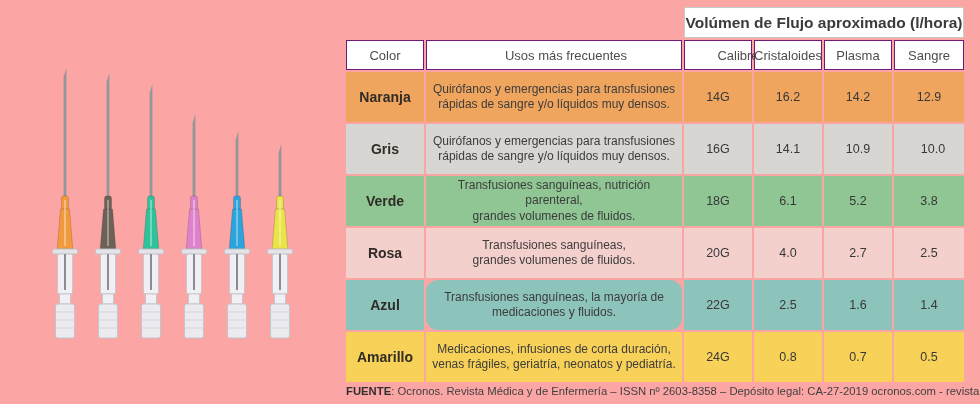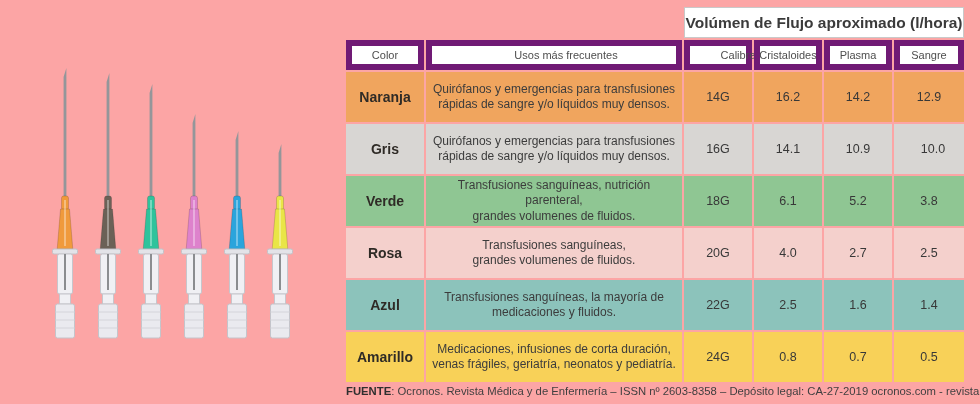--- a/index.html
+++ b/index.html
@@ -20,22 +20,22 @@
   .cell{
     display:flex;align-items:center;justify-content:center;
     text-align:center;box-sizing:border-box;
   }
   .t-blank{grid-column:1/3;grid-row:1;background:transparent;}
   .t-title{
     grid-column:3/7;grid-row:1;background:#ffffff;
     border:1px solid #c9c9c9;font-weight:bold;font-size:15.5px;color:#3b3b3b;
   }
   .hcell{
-    background:#ffffff;border:6px solid #701a75;
-    font-size:11px;color:#4e4e4e;
+    background:#ffffff;border:1px solid #701a75;
+    font-size:13px;color:#4e4e4e;
   }
   .h0{grid-column:1;grid-row:2;} .h1{grid-column:2;grid-row:2;padding-left:24px;}
   .h2{grid-column:3;grid-row:2;padding-left:40px;} .h3{grid-column:4;grid-row:2;}
   .h4{grid-column:5;grid-row:2;} .h5{grid-column:6;grid-row:2;}
   .color-cell{font-weight:bold;font-size:14px;color:#2f2b26;}
   .uses-cell{font-size:12px;line-height:1.28;color:#3c3c3c;white-space:pre-line;padding:0 6px;}
   .num-cell{font-size:12.5px;color:#383838;}
   
   .footer{
     position:absolute;left:346px;top:385px;width:628px;
@@ -172,21 +172,21 @@
 
       <div class="cell color-cell" style="background: rgb(244, 208, 204);">Rosa</div>
       <div class="cell uses-cell" style="background: rgb(244, 208, 204);">Transfusiones sanguíneas,
 grandes volumenes de fluidos.</div>
       <div class="cell num-cell" style="background: rgb(244, 208, 204);">20G</div>
       <div class="cell num-cell" style="background: rgb(244, 208, 204);">4.0</div>
       <div class="cell num-cell" style="background: rgb(244, 208, 204);">2.7</div>
       <div class="cell num-cell" style="background: rgb(244, 208, 204);">2.5</div>
 
       <div class="cell color-cell" style="background: rgb(140, 195, 187);">Azul</div>
-      <div class="cell uses-cell" style="background: rgb(140, 195, 187);">Transfusiones sanguíneas, la mayoría de
+      <div class="cell uses-cell" style="background: rgb(140, 195, 187); border-radius: 12px;">Transfusiones sanguíneas, la mayoría de
 medicaciones y fluidos.</div>
       <div class="cell num-cell" style="background: rgb(140, 195, 187);">22G</div>
       <div class="cell num-cell" style="background: rgb(140, 195, 187);">2.5</div>
       <div class="cell num-cell" style="background: rgb(140, 195, 187);">1.6</div>
       <div class="cell num-cell" style="background: rgb(140, 195, 187);">1.4</div>
 
       <div class="cell color-cell" style="background: rgb(248, 209, 88);">Amarillo</div>
       <div class="cell uses-cell" style="background: rgb(248, 209, 88);">Medicaciones, infusiones de corta duración,
 venas frágiles, geriatría, neonatos y pediatría.</div>
       <div class="cell num-cell" style="background: rgb(248, 209, 88);">24G</div>

